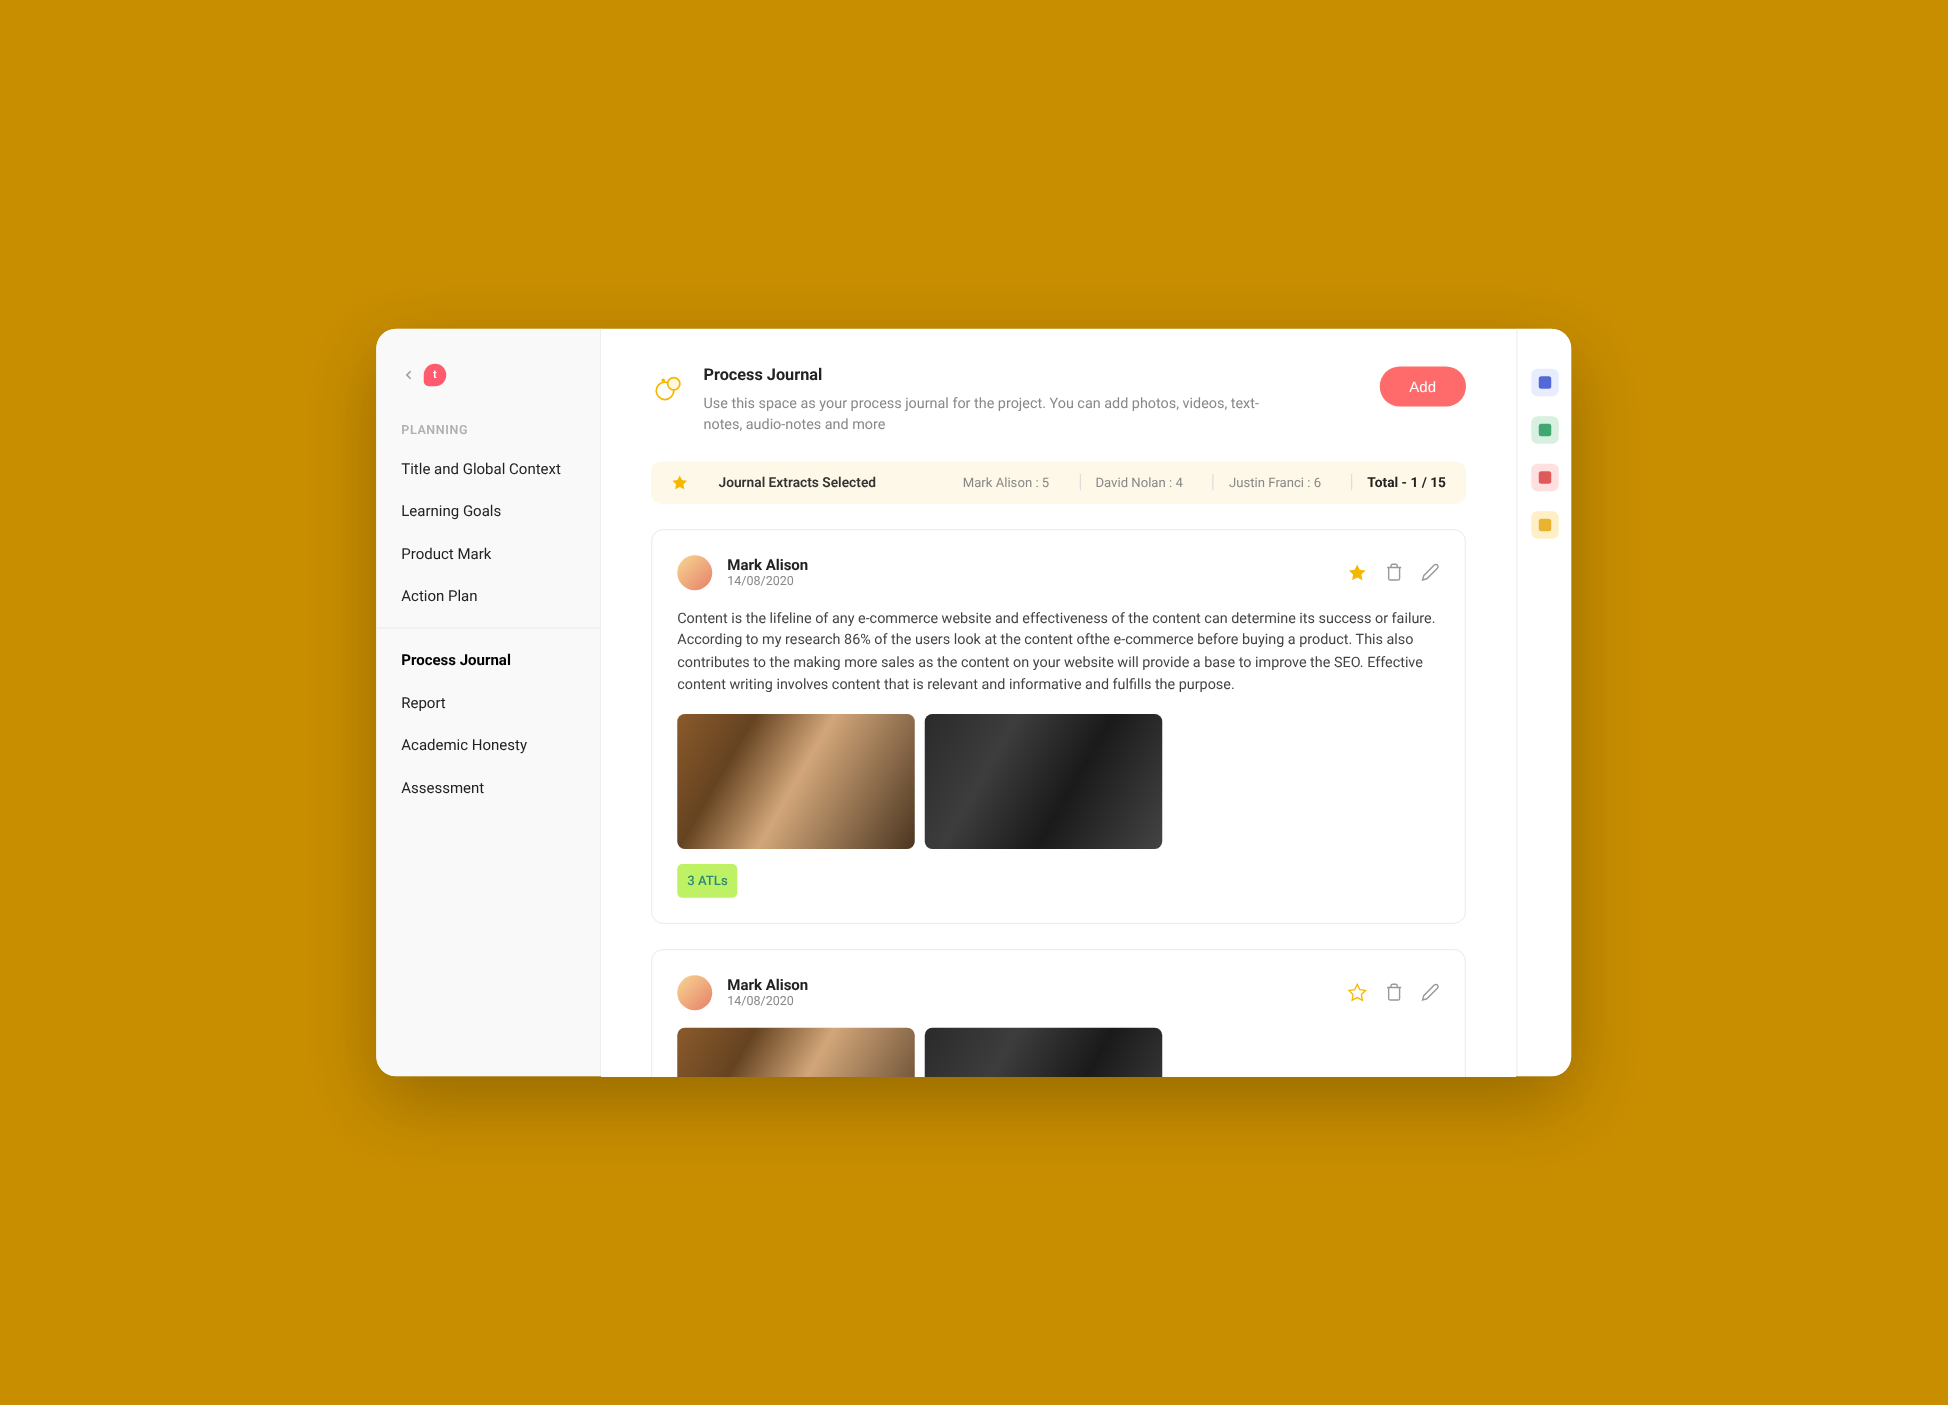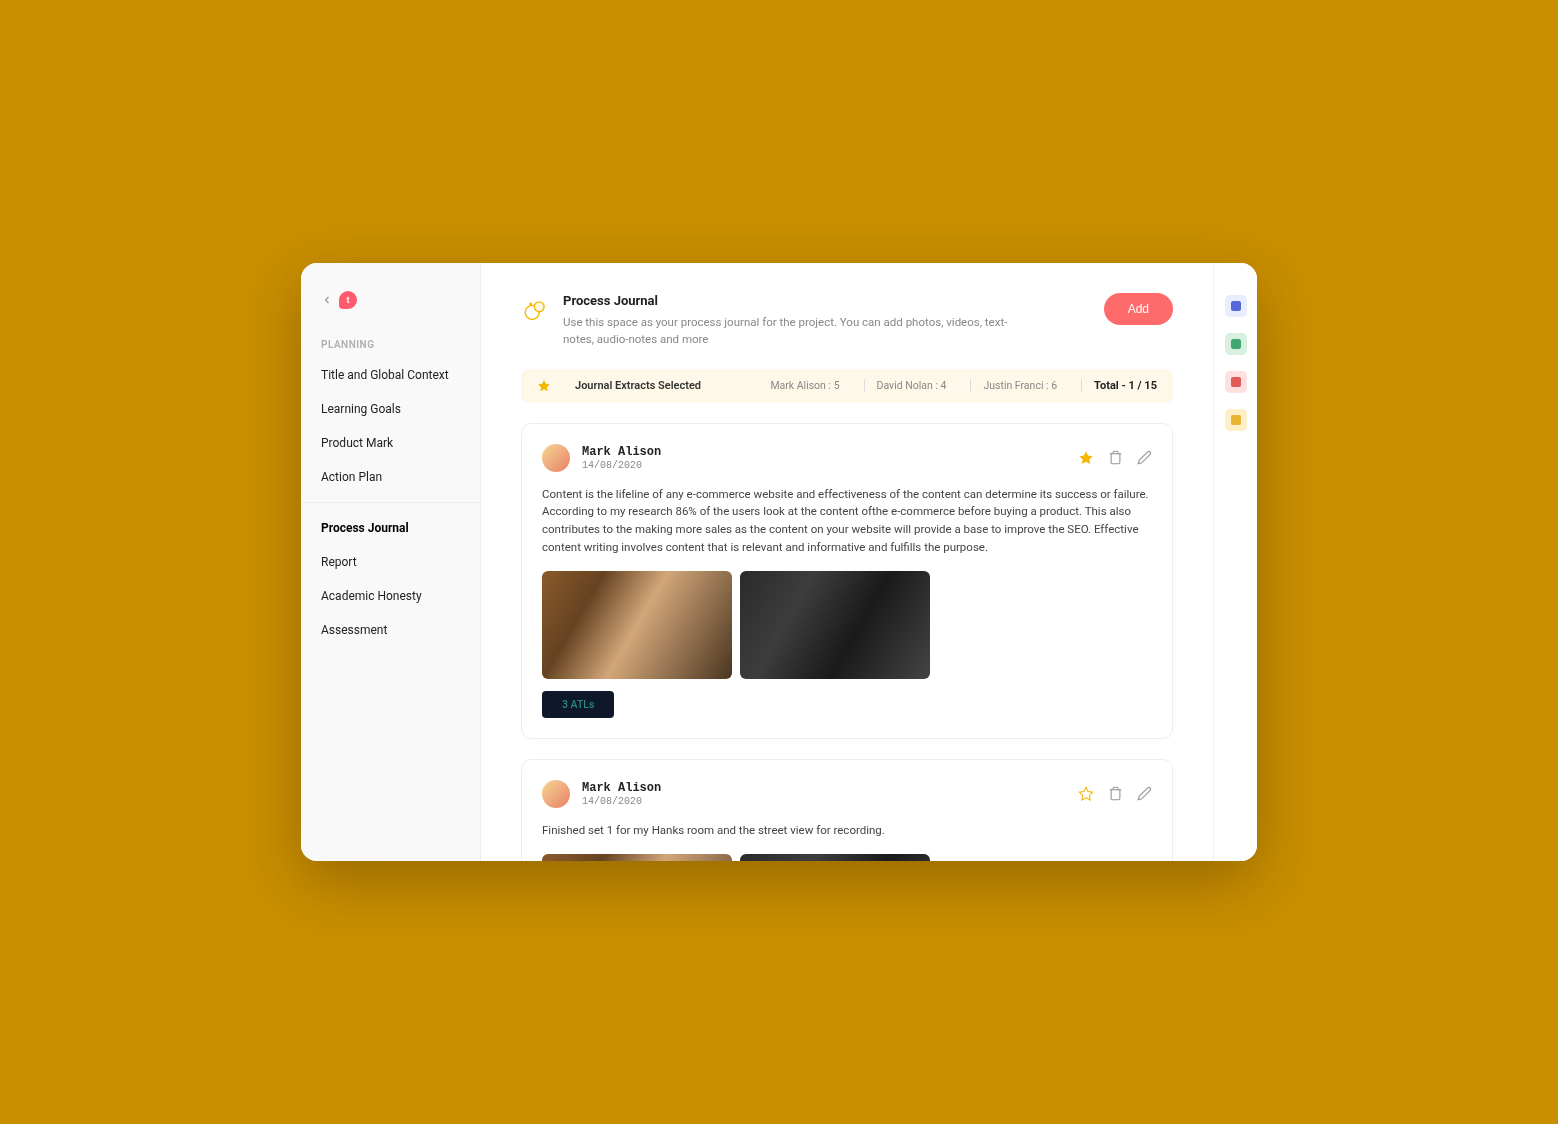--- a/index.html
+++ b/index.html
@@ -193,21 +193,20 @@
       border-radius: 10px;
       padding: 20px;
       margin-bottom: 20px;
     }
     
     .card-header {
       display: flex;
       align-items: center;
       gap: 12px;
       margin-bottom: 14px;
-      font-family: Liberation Mono, monospace;
     }
     
     .avatar {
       width: 28px;
       height: 28px;
       border-radius: 50%;
       background: linear-gradient(135deg, #f7d794 0%, #e77f67 100%);
       flex-shrink: 0;
     }
     
@@ -269,25 +268,25 @@
     .card-image.img1 {
       background: linear-gradient(120deg, #8b5a2b 0%, #654321 25%, #d2a679 50%, #4a3520 100%);
     }
     
     .card-image.img2 {
       background: linear-gradient(120deg, #2a2a2a 0%, #3d3d3d 30%, #1a1a1a 60%, #444 100%);
     }
     
     .atl-badge {
       display: inline-block;
-      background: #0f172a;
+      background: #bef264;
       color: #2a8a7a;
       font-size: 10.5px;
       font-weight: 500;
-      padding: 7px 20px;
+      padding: 7px 8px;
       border-radius: 4px;
     }
     
     
     .right-rail {
       width: 44px;
       background: #fff;
       border-left: 1px solid #f0f0f0;
       padding: 32px 0;
       display: flex;
@@ -424,21 +423,20 @@
           </svg>
           <svg class="action-icon" width="15" height="15" viewBox="0 0 24 24" fill="none" stroke="currentColor" stroke-width="1.8">
             <polyline points="3 6 5 6 21 6"></polyline>
               <path d="M19 6v14a2 2 0 0 1-2 2H7a2 2 0 0 1-2-2V6m3 0V4a2 2 0 0 1 2-2h4a2 2 0 0 1 2 2v2"></path>
           </svg>
           <svg class="action-icon" width="15" height="15" viewBox="0 0 24 24" fill="none" stroke="currentColor" stroke-width="1.8">
             <path d="M17 3a2.828 2.828 0 1 1 4 4L7.5 20.5 2 22l1.5-5.5L17 3z"></path>
           </svg>
         </div>
       </div>
-      <p class="card-body">Finished set 1 for my Hanks room and the street view for recording.</p>
       <div class="card-images">
         <div class="card-image img1"></div>
         <div class="card-image img2"></div>
       </div>
     </div>
 
   </main>
 
   <aside class="right-rail">
     <div class="rail-icon blue">

